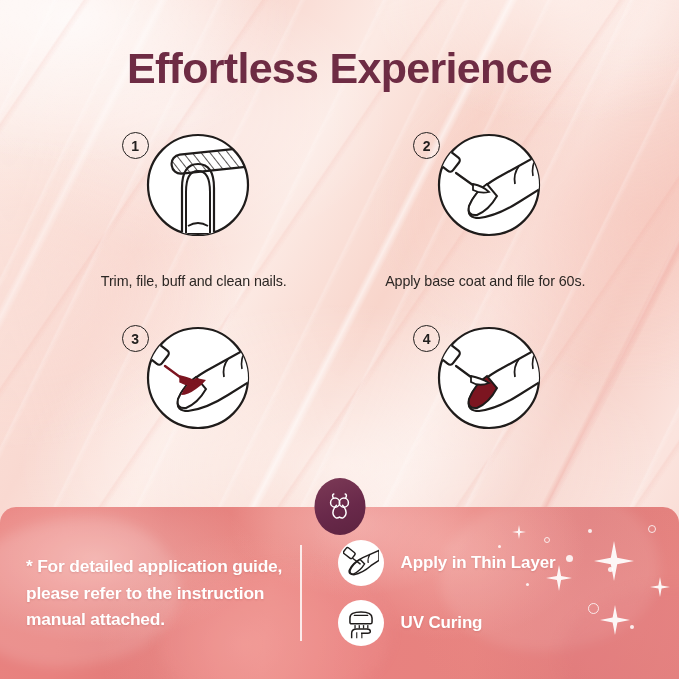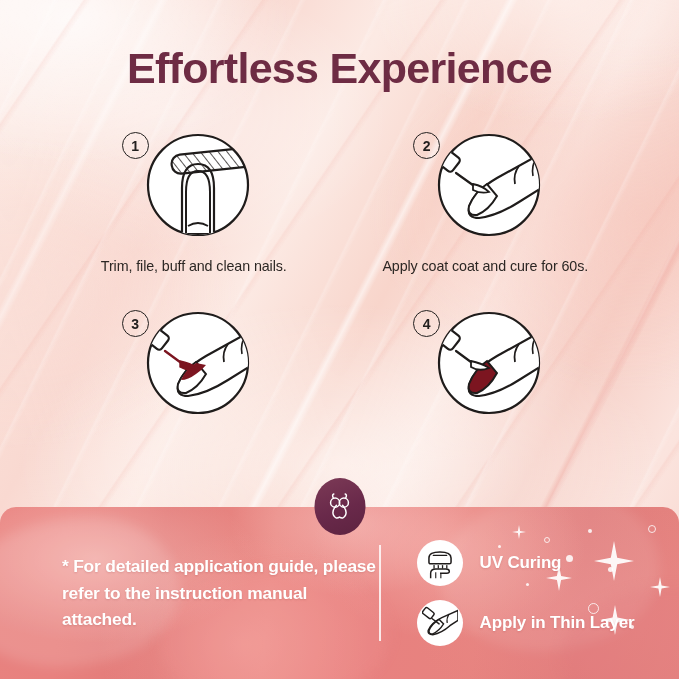--- a/index.html
+++ b/index.html
@@ -102,21 +102,21 @@
     background: transparent;
     display: flex; align-items: center; justify-content: center;
     font-size: 14px; font-weight: 600; color: #23201f;
     z-index: 3;
   }
 
   .illus-svg { position: absolute; left: 22px; top: 0; width: 124px; height: 118px; }
 
   .caption {
     width: 100%;
-    margin-top: 12px;
+    margin-top: 27px;
     text-align: center;
     font-size: 14.3px;
     line-height: 1.42;
     color: #2c2724;
     letter-spacing: -.1px;
   }
 
   
   .banner {
     position: absolute;
@@ -181,22 +181,22 @@
     display: flex; align-items: center; justify-content: center;
     z-index: 6;
   }
 
   
   .banner-inner {
     position: absolute; inset: 0;
     display: flex; align-items: center;
   }
   .note {
-    width: 379px;
-    padding-left: 62px;
+    width: 300px;
+    padding-left: 26px;
     color: #ffffff;
     font-size: 17.4px;
     font-weight: 700;
     line-height: 1.52;
     letter-spacing: -.2px;
     text-shadow: 0 1px 2px rgba(150,60,60,.22);
   }
   .divider {
     width: 1.6px; height: 96px;
     background: rgba(255,255,255,.82);
@@ -281,21 +281,21 @@
 
             <path d="M60 58 Q48 66 42 80 Q40 90 50 89 Q62 84 70 70 Z" fill="#ffffff" stroke="#1f1c1b" stroke-width="2"></path>
 
             <rect x="6" y="24" width="26" height="17" rx="3.5" transform="rotate(38 19 32)" fill="#ffffff" stroke="#1f1c1b" stroke-width="2.2"></rect>
 
             <path d="M29 47 L50 62" stroke="#1f1c1b" stroke-width="2.2" fill="none" stroke-linecap="round"></path>
             <path d="M46 58 Q56 60 62 66 Q54 68 46 64 Z" fill="#ffffff" stroke="#1f1c1b" stroke-width="1.8"></path>
           </g>
         </svg>
       </div>
-      <div class="caption">Apply coat coat and cure for 60s.</div>
+      <div class="caption">Apply base coat and file for 60s.</div>
     </div>
 
     <div class="step">
       <div class="illus-wrap">
         <div class="num-badge">3</div>
         <svg class="illus-svg" viewBox="0 0 124 118">
           <defs>
               <clipPath id="c3">
                 <circle cx="62" cy="59" r="50"></circle>
               </clipPath>
@@ -364,53 +364,53 @@
     <div class="dot" style="left:526px; top:76px; width:3px;  height:3px;"></div>
     <div class="dot" style="left:608px; top:60px; width:5px;  height:5px;"></div>
     <div class="ring" style="left:588px; top:96px; width:11px; height:11px;"></div>
     <div class="ring" style="left:648px; top:18px; width:8px;  height:8px;"></div>
     <div class="ring" style="left:544px; top:30px; width:6px;  height:6px;"></div>
 
     <div class="banner-inner">
       <div class="note">* For detailed application guide, please refer to the instruction manual attached.</div>
       <div class="divider"></div>
       <div class="feature-list">
+
+        <div class="feature">
+          <div class="feature-icon">
+            <svg width="36" height="36" viewBox="0 0 40 40">
+              <path d="M40 6 L22 14 Q10 20 7 28 Q6 33 12 33 Q22 31 31 23 L40 17 Z" fill="#ffffff" stroke="#1f1c1b" stroke-width="1.7"></path>
+              <path d="M30 10 Q27 15 28 20" fill="none" stroke="#1f1c1b" stroke-width="1.3"></path>
+              <path d="M19 16 Q11 21 8 28 Q7 33 12 32 Q19 29 24 21 Z" fill="#ffffff" stroke="#1f1c1b" stroke-width="1.5"></path>
+              <rect x="1" y="5" width="12" height="8" rx="2" transform="rotate(38 7 9)" fill="#ffffff" stroke="#1f1c1b" stroke-width="1.6"></rect>
+              <path d="M11 15 L19 21" stroke="#1f1c1b" stroke-width="1.6" stroke-linecap="round"></path>
+            </svg>
+          </div>
+          <div class="feature-label">Apply in Thin Layer</div>
+        </div>
 
         <div class="feature">
           <div class="feature-icon">
             <svg width="34" height="34" viewBox="0 0 40 40">
               <path d="M7 14 Q7 7 20 7 Q33 7 33 14 L33 19 Q33 21 31 21 L9 21 Q7 21 7 19 Z" fill="#ffffff" stroke="#1f1c1b" stroke-width="1.8"></path>
               <path d="M12 11 L28 11" stroke="#1f1c1b" stroke-width="1.4" stroke-linecap="round"></path>
               <g stroke="#1f1c1b" stroke-width="1.5" stroke-linecap="round">
                 <path d="M13 23 L13 26"></path>
                   <path d="M18 23 L18 26"></path>
                 <path d="M23 23 L23 26"></path>
                   <path d="M28 23 L28 26"></path>
               </g>
               <path d="M9 38 L9 32 Q9 27 15 27 L27 27 Q31 27 31 30 Q31 32 28 32 L20 32" fill="#ffffff" stroke="#1f1c1b" stroke-width="1.7"></path>
               <path d="M15 38 L15 31" stroke="#1f1c1b" stroke-width="1.3"></path>
               <path d="M21 38 L21 32" stroke="#1f1c1b" stroke-width="1.3"></path>
             </svg>
           </div>
           <div class="feature-label">UV Curing</div>
         </div>
 
-        <div class="feature">
-          <div class="feature-icon">
-            <svg width="36" height="36" viewBox="0 0 40 40">
-              <path d="M40 6 L22 14 Q10 20 7 28 Q6 33 12 33 Q22 31 31 23 L40 17 Z" fill="#ffffff" stroke="#1f1c1b" stroke-width="1.7"></path>
-              <path d="M30 10 Q27 15 28 20" fill="none" stroke="#1f1c1b" stroke-width="1.3"></path>
-              <path d="M19 16 Q11 21 8 28 Q7 33 12 32 Q19 29 24 21 Z" fill="#ffffff" stroke="#1f1c1b" stroke-width="1.5"></path>
-              <rect x="1" y="5" width="12" height="8" rx="2" transform="rotate(38 7 9)" fill="#ffffff" stroke="#1f1c1b" stroke-width="1.6"></rect>
-              <path d="M11 15 L19 21" stroke="#1f1c1b" stroke-width="1.6" stroke-linecap="round"></path>
-            </svg>
-          </div>
-          <div class="feature-label">Apply in Thin Layer</div>
-        </div>
-
       </div>
     </div>
   </div>
 
   <div class="logo-badge">
     <svg width="28" height="30" viewBox="0 0 32 34">
       <g fill="none" stroke="#ffffff" stroke-width="1.7" stroke-linecap="round">
         <path d="M9 7 Q7 3 9.5 2.2"></path>
         <path d="M23 7 Q25 3 22.5 2.2"></path>
         <circle cx="11" cy="12" r="5.2"></circle>

